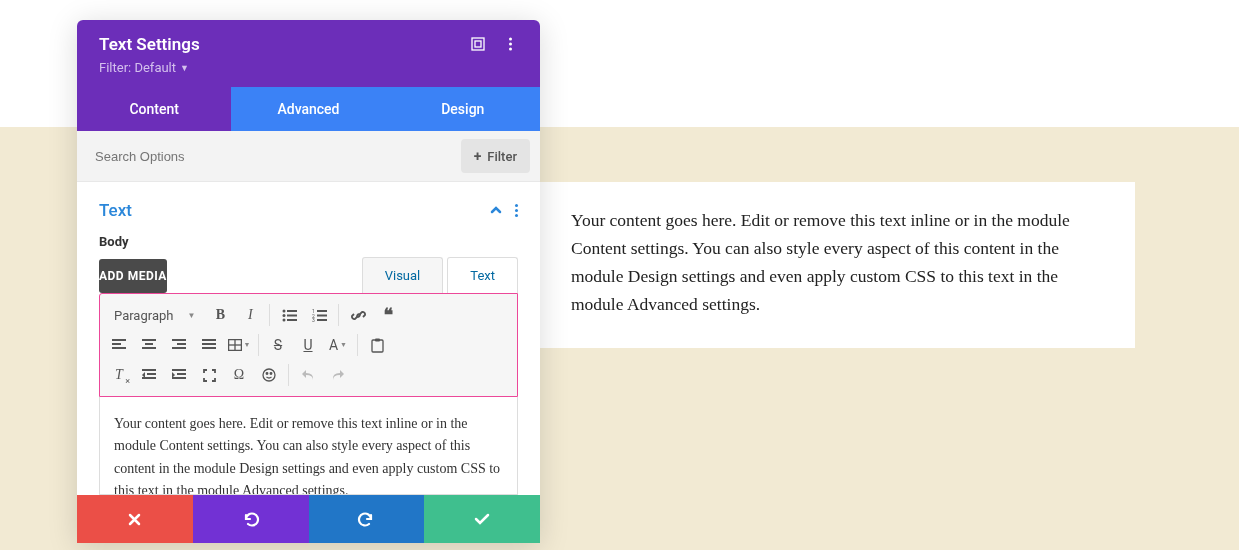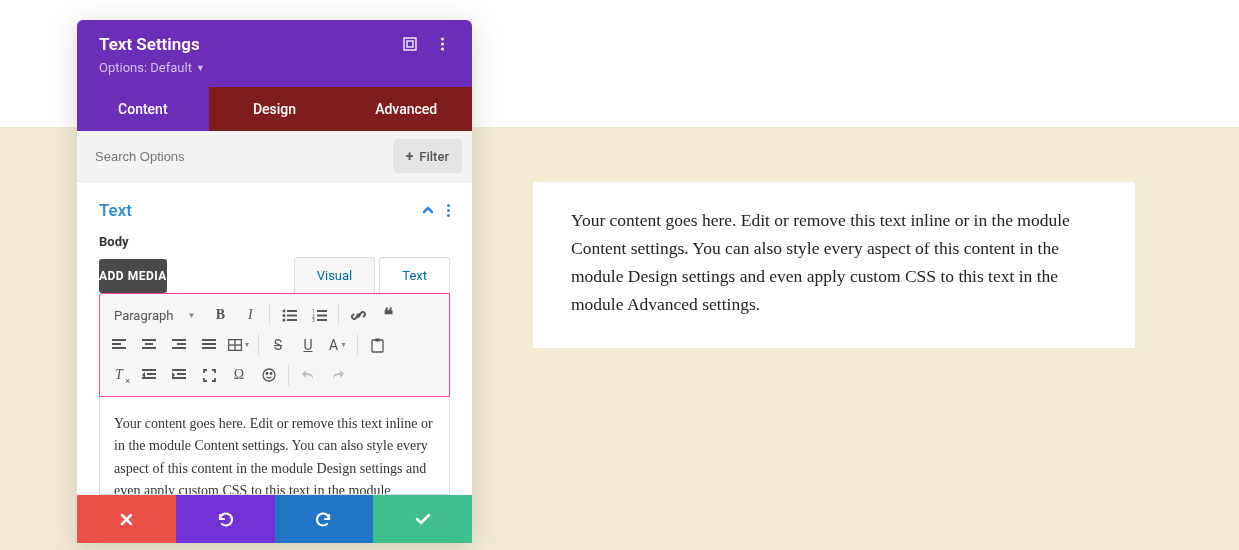--- a/index.html
+++ b/index.html
@@ -1,28 +1,28 @@
 <!DOCTYPE html>
 <html><head>
 <meta charset="utf-8">
 <style>
 *{box-sizing:border-box;margin:0;padding:0}
 body{font-family:-apple-system,BlinkMacSystemFont,"Segoe UI",Roboto,sans-serif;background:#fff;width:1239px;height:550px;position:relative;overflow:hidden}
 .beige-bg{position:absolute;top:127px;left:0;right:0;bottom:0;background:#f2ead3}
 .preview-box{position:absolute;top:182px;left:533px;width:602px;background:#fff;padding:24px 38px 30px}
 .preview-text{font-family:Georgia,serif;font-size:17.5px;line-height:1.6;color:#222}
-.panel{position:absolute;top:20px;left:77px;width:395px;background:#fff;box-shadow:0 4px 30px rgba(0,0,0,.15);z-index:10;border-radius:6px 6px 0 0;overflow:hidden}
+.panel{position:absolute;top:20px;left:77px;width:463px;background:#fff;box-shadow:0 4px 30px rgba(0,0,0,.15);z-index:10;border-radius:6px 6px 0 0;overflow:hidden}
 .panel-header{background:#6c2eb9;color:#fff;padding:14px 22px 12px}
 .panel-title-row{display:flex;align-items:center;justify-content:space-between}
 .panel-title{font-size:17px;font-weight:600}
 .header-icons{display:flex;gap:16px;align-items:center}
 .header-icon{width:16px;height:16px;cursor:pointer;display:flex;align-items:center;justify-content:center}
 .preset-row{margin-top:6px;font-size:13px;color:#d4c0ed;display:flex;align-items:center;gap:4px}
 .preset-caret{font-size:9px}
-.tabs{display:flex;background:#7f1d1d}
+.tabs{display:flex;background:#3b82f6}
 .tab{flex:1;padding:14px 8px;text-align:center;color:#fff;font-size:14px;font-weight:500;cursor:pointer}
 .tab.active{background:#6c2eb9}
 .search-row{display:flex;align-items:center;background:#f3f3f3;padding:0;border-bottom:1px solid #e8e8e8}
 .search-input{flex:1;border:none;background:transparent;padding:14px 18px;font-size:13px;color:#0f172a;outline:none}
 .filter-btn{display:flex;align-items:center;gap:6px;padding:9px 13px;margin:8px 10px 8px 0;background:#e4e4e4;border-radius:4px;cursor:pointer;font-size:13px;color:#555;font-weight:500}
 .filter-plus{font-size:14px;font-weight:bold}
 .accordion-header{display:flex;align-items:center;justify-content:space-between;padding:18px 22px 14px}
 .accordion-title{color:#2b87da;font-size:17px;font-weight:500}
 .accordion-controls{display:flex;align-items:center;gap:12px}
 .chevron{color:#2b87da;font-size:18px;cursor:pointer}
@@ -74,29 +74,29 @@
         <div class="header-icon">
           <svg width="3" height="14" viewBox="0 0 3 14" fill="#fff">
               <circle cx="1.5" cy="2" r="1.5"></circle>
               <circle cx="1.5" cy="7" r="1.5"></circle>
               <circle cx="1.5" cy="12" r="1.5"></circle>
             </svg>
         </div>
       </div>
     </div>
     <div class="preset-row">
-      <span>Options: Default</span>
+      <span>Filter: Default</span>
       <span class="preset-caret">▼</span>
     </div>
   </div>
 
   <div class="tabs">
     <div class="tab active">Content</div>
+    <div class="tab">Advanced</div>
     <div class="tab">Design</div>
-    <div class="tab">Advanced</div>
   </div>
 
   <div class="search-row">
     <input class="search-input" placeholder="Search Options" style="">
     <div class="filter-btn">
       <span class="filter-plus">+</span>
       <span>Filter</span>
     </div>
   </div>
 

